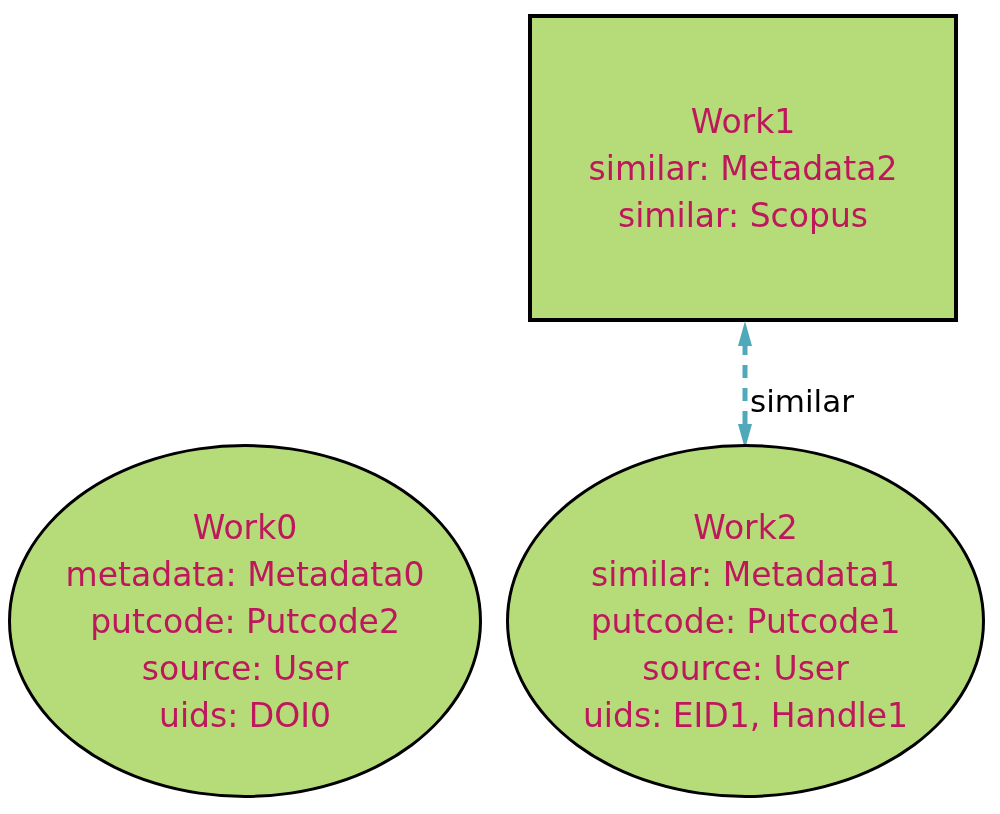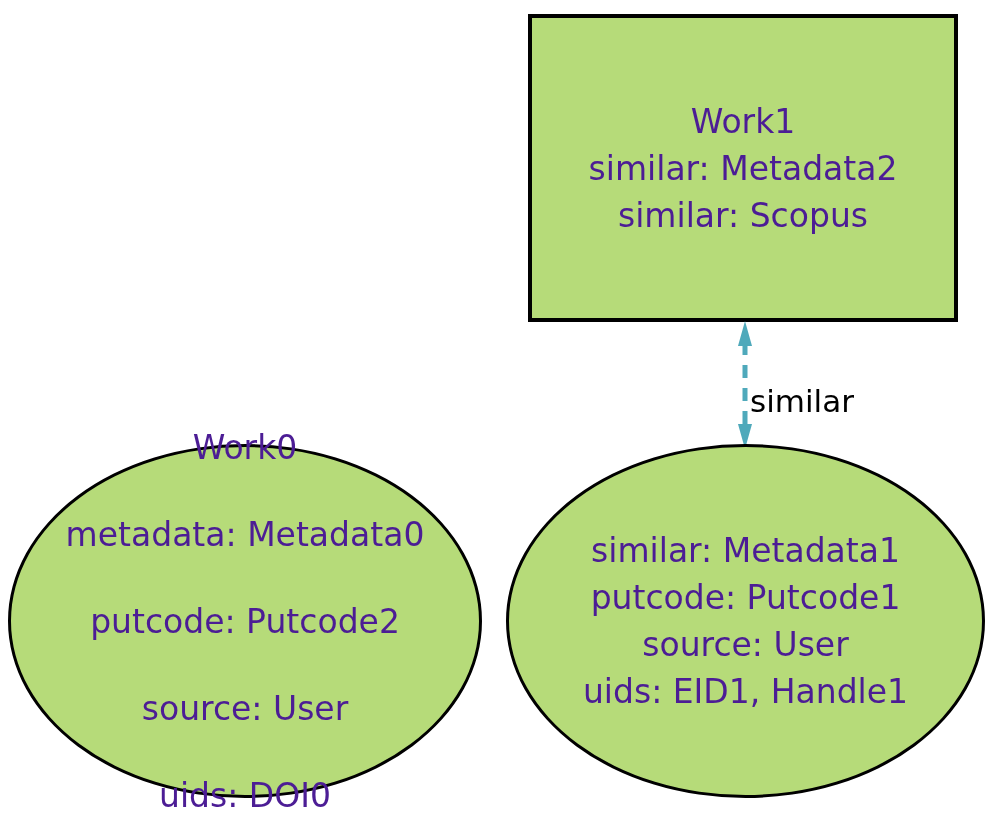--- a/index.html
+++ b/index.html
@@ -17,42 +17,41 @@
   }
   .node {
     position: absolute;
     box-sizing: border-box;
     background: #b6db79;
     display: flex;
     flex-direction: column;
     justify-content: center;
     align-items: center;
     text-align: center;
-    color: #4c1d95;
+    color: #be185d;
     font-size: 33px;
     line-height: 47px;
     white-space: nowrap;
   }
   .node.rect {
     border: 4px solid #000000;
     left: 528px;
     top: 14px;
     width: 430px;
     height: 308px;
   }
   .node.ellipse {
     border: 3px solid #000000;
     border-radius: 50%;
   }
   #node-work0 {
     left: 8px;
     top: 444px;
     width: 474px;
     height: 354px;
-    gap: 40px;
   }
   #node-work2 {
     left: 506px;
     top: 444px;
     width: 479px;
     height: 354px;
   }
   .edge-svg {
     position: absolute;
     left: 0;
@@ -90,19 +89,20 @@
 
   <div class="node ellipse" id="node-work0">
     <div class="line">Work0</div>
     <div class="line">metadata: Metadata0</div>
     <div class="line">putcode: Putcode2</div>
     <div class="line">source: User</div>
     <div class="line">uids: DOI0</div>
   </div>
 
   <div class="node ellipse" id="node-work2">
+    <div class="line">Work2</div>
     <div class="line">similar: Metadata1</div>
     <div class="line">putcode: Putcode1</div>
     <div class="line">source: User</div>
     <div class="line">uids: EID1, Handle1</div>
   </div>
 
 </div>
 
 </body></html>

